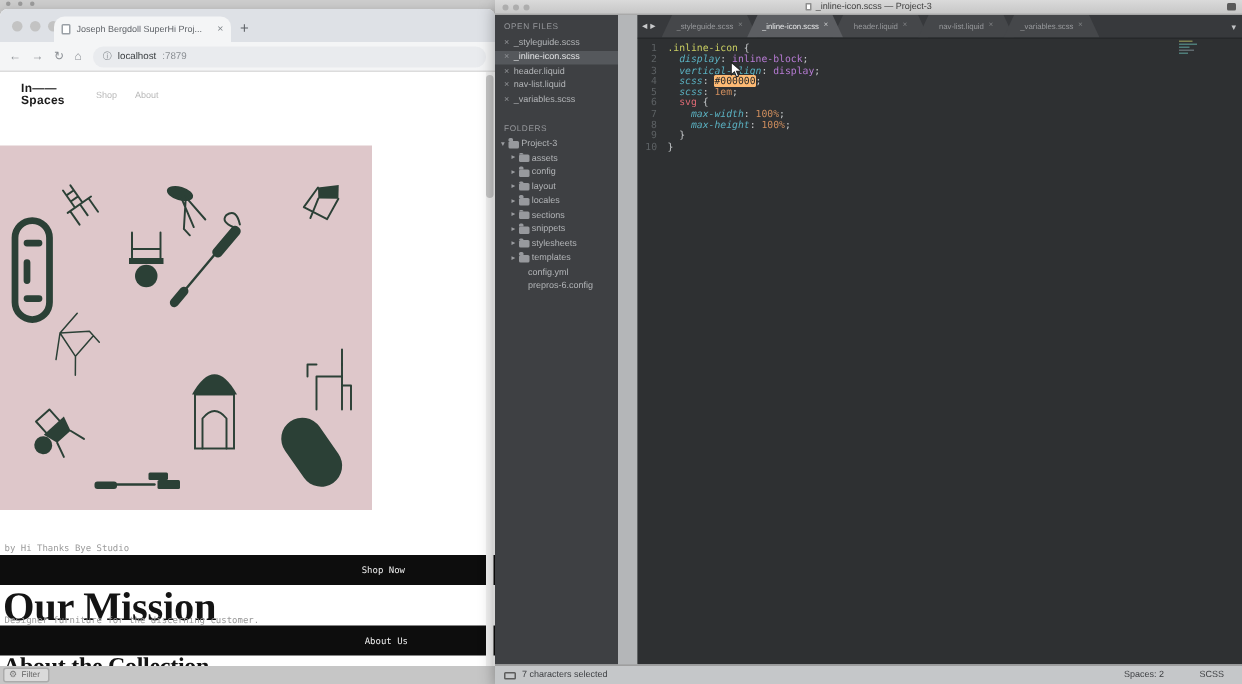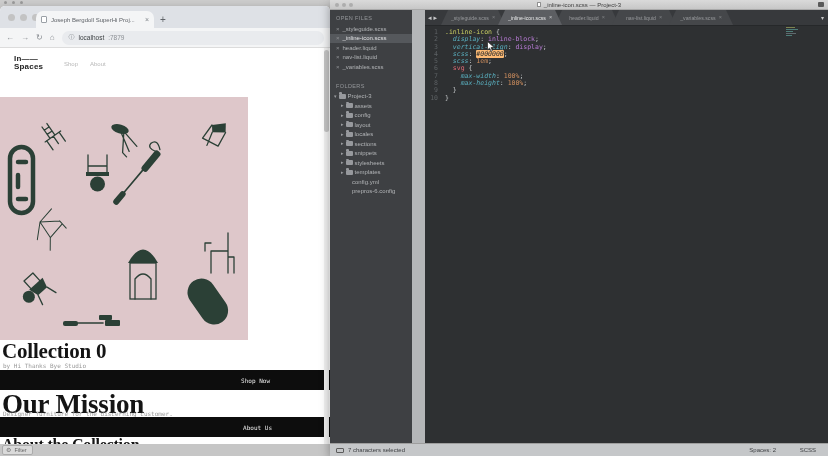--- a/index.html
+++ b/index.html
@@ -93,21 +93,21 @@
   .etab.active .etlab{color:#e8e9ea;}
   .etab.active .etx{color:#c7c8ca;}
   .tab-overflow{position:absolute;right:4px;top:4px;color:#c2c3c5;font-size:6px;}
 
   .codearea{position:relative;height:417px;background:#2e3032;padding-top:3px;}
   .cl{display:flex;white-space:pre;font-family:"DejaVu Sans Mono",monospace;
     font-size:6.5px;line-height:7.3px;}
   .gut{width:13px;text-align:right;margin-right:7px;color:#5d6164;flex:none;}
   .tk-sel{color:#c9ce62;} .tk-prop{color:#5ab0c0;font-style:italic;} .tk-val{color:#b77bd4;}
   .tk-num{color:#cf8e5e;} .tk-tag{color:#dd6a74;} .tk-pun{color:#c3c6c8;}
-  .tk-hl{background:#fdba74;color:#26282a;border-radius:1px;font-style:italic;}
+  .tk-hl{background:#fdba74;color:#26282a;border-radius:1px;}
   .minimap{position:absolute;right:30px;top:1px;width:12px;}
   .minimap i{display:block;height:1px;margin-bottom:1px;background:#4e7d79;}
   .minimap i:nth-child(1){width:9px;background:#7c8150;}
   .minimap i:nth-child(3){width:7px;}
   .minimap i:nth-child(4){width:10px;background:#5f6a6e;}
   .minimap i:nth-child(5){width:6px;}
 
   .statusbar{position:relative;height:13px;background:#c5c7c9;border-top:1px solid #9e9e9e;
     display:flex;align-items:center;font-size:6px;color:#3f4144;}
   .sb-ico{width:8px;height:5px;border:1px solid #5c5c5c;border-radius:1px;margin:0 4px 0 6px;}
@@ -224,21 +224,20 @@
               <rect x="42" y="5" width="15" height="6" rx="1" fill="#2b4036" stroke="none"></rect>
             </g>
 
             <g transform="translate(182,192) rotate(-35)">
               <rect x="0" y="0" width="28" height="50" rx="14" fill="#2b4036" stroke="none"></rect>
             </g>
           </g>
         </svg>
       </div>
 
-      <h1 class="sec-h" style="top:291px;font-size:21px;">Collection 0</h1>
       <div class="sec-sub" style="top:314px;">by Hi Thanks Bye Studio</div>
       <div class="bar" style="top:322px;">
         <span class="cta" style="right:60px;">Shop Now</span>
       </div>
       <h1 class="sec-h" style="top:341px;font-size:27px;">Our Mission</h1>
       <div class="sec-sub" style="top:362px;">Designer furniture for the discerning customer.</div>
       <div class="bar" style="top:369px;">
         <span class="cta" style="right:58px;">About Us</span>
       </div>
       <h1 class="sec-h" style="top:388px;font-size:16px;">About the Collection</h1>

